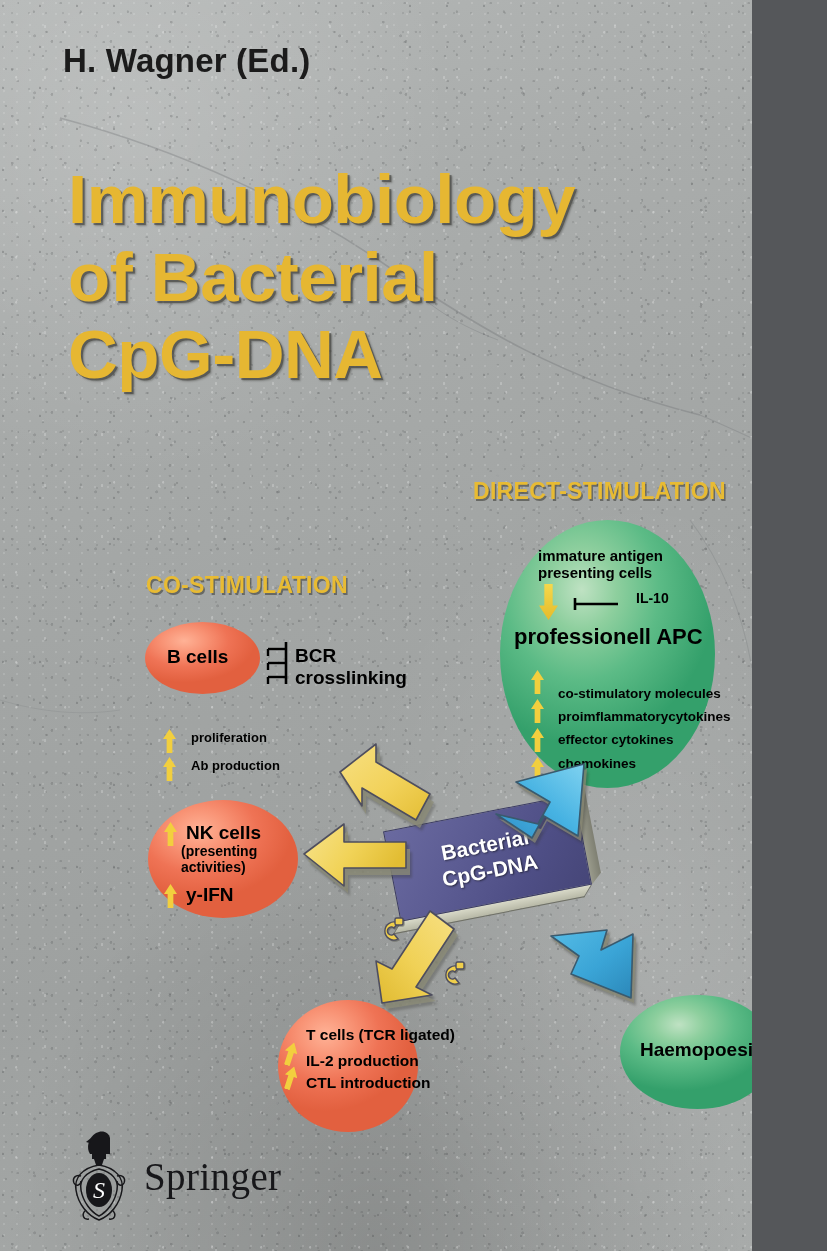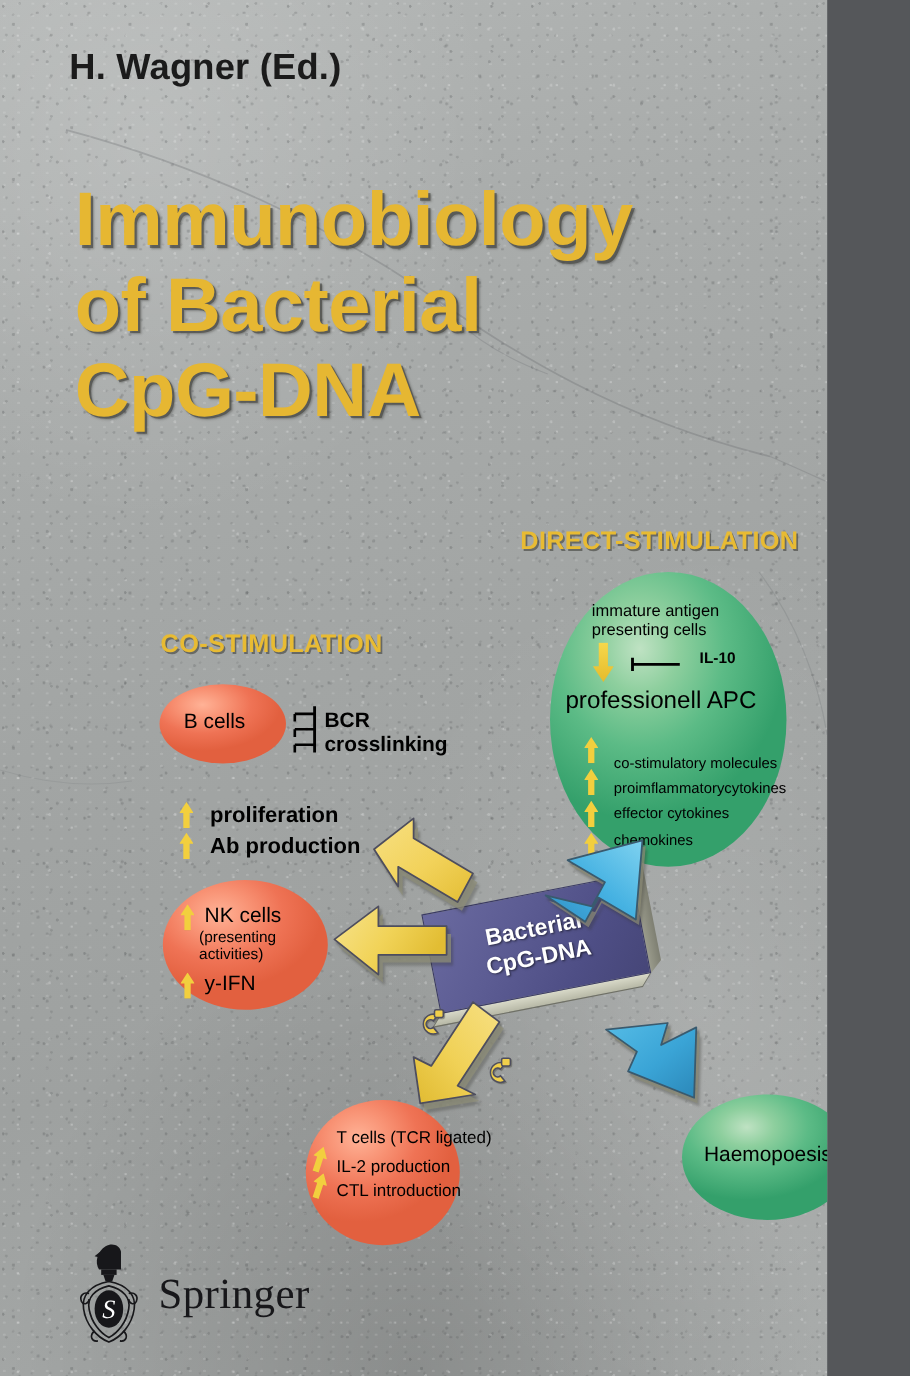--- a/index.html
+++ b/index.html
@@ -67,21 +67,21 @@
   #head-co{left:146px;top:572px;}
 
   
   .cell{position:absolute;border-radius:50%;}
   .cell.red{
     background:radial-gradient(ellipse 62% 58% at 34% 26%, #ffb296 0%, #f89274 32%, #ef7355 62%, #e2603f 100%);
   }
   .cell.green{
     background:radial-gradient(ellipse 62% 58% at 38% 26%, #bfe2c3 0%, #8ecf9e 26%, #5cbb86 58%, #34a06b 100%);
   }
-  .cell .lbl{position:absolute;color:#000;font-weight:400;white-space:nowrap;}
+  .cell .lbl{position:absolute;color:#000;font-weight:700;white-space:nowrap;}
 
   
   #apc{left:500px;top:520px;width:215px;height:268px;}
   #b-cells{left:145px;top:622px;width:115px;height:72px;}
   #nk-cells{left:148px;top:800px;width:150px;height:118px;}
   #t-cells{left:278px;top:1000px;width:140px;height:132px;}
   #haemo{left:620px;top:995px;width:155px;height:114px;}
 
   .apc-t1{left:38px;top:28px;font-size:15px;line-height:1.12;text-align:left;}
   .apc-title{left:14px;top:104px;font-size:22px;}
@@ -106,21 +106,21 @@
   .darrow{
     position:absolute;width:19px;height:36px;
     background:linear-gradient(180deg,#f6d84b,#e5bb2c);
     clip-path:polygon(28% 0%,72% 0%,72% 60%,100% 60%,50% 100%,0% 60%,28% 60%);
     filter:drop-shadow(1.5px 1.5px 0 rgba(70,70,60,.45));
   }
 
   
   .prolif{position:absolute;left:163px;top:728px;}
   .prolif .row{position:relative;height:28px;}
-  .prolif .row .txt{position:absolute;left:28px;top:2px;font-size:20px;font-weight:700;color:#000;white-space:nowrap;}
+  .prolif .row .txt{position:absolute;left:28px;top:2px;font-size:13px;font-weight:700;color:#000;white-space:nowrap;}
   .prolif .row .uarrow{left:0;top:1px;}
 
   
   #bcr-icon{position:absolute;left:262px;top:640px;}
   #bcr-label{position:absolute;left:295px;top:645px;font-size:19px;font-weight:700;color:#000;line-height:1.18;}
 
   
   #cpg-box{
     position:absolute;left:390px;top:812px;width:195px;height:92px;
     transform:rotate(-11deg);

